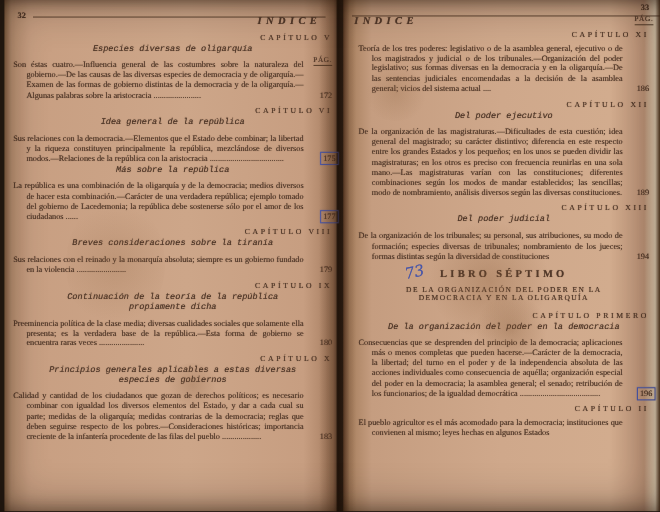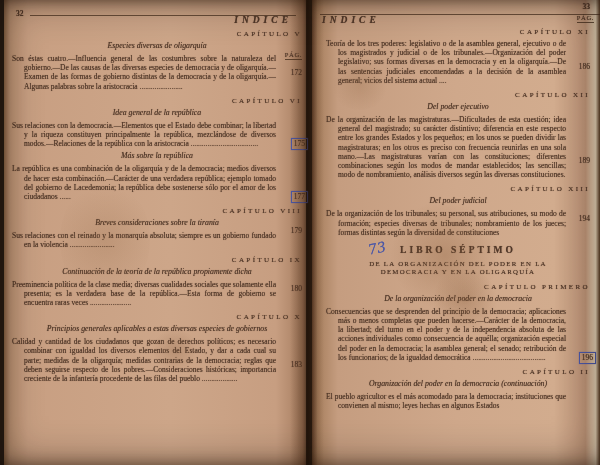--- a/index.html
+++ b/index.html
@@ -22,26 +22,26 @@
   .s4{left:330px;top:60px;width:60px;height:50px;background:radial-gradient(circle,rgba(130,88,52,.20),rgba(130,88,52,0) 70%);}
   .s5{left:150px;top:330px;width:50px;height:40px;background:radial-gradient(circle,rgba(110,70,40,.22),rgba(110,70,40,0) 70%);}
   
   .ink{color:#513829;text-shadow:0 0 .7px rgba(81,56,41,.85);}
   .corner-num{position:absolute;font-size:7.5px;font-weight:bold;}
   .rule{position:absolute;height:1px;background:rgba(62,40,24,.7);}
   .running{position:absolute;font-style:italic;font-weight:bold;font-size:9.5px;letter-spacing:4px;white-space:nowrap;margin-top:12px;}
   .pag-head{position:absolute;font-size:6.6px;letter-spacing:.6px;border-bottom:1px solid rgba(62,40,24,.75);padding-bottom:1px;}
   .entries{position:absolute;}
   .chap{text-align:right;font-size:7px;letter-spacing:2.4px;margin:6px 0 3px;white-space:nowrap;}
-  .ctitle{text-align:center;font-style:italic;font-size:7.8px;line-height:9px;max-width:235px;margin:0 auto 4px;}
+  .ctitle{text-align:center;font-style:italic;font-size:7.8px;line-height:9px;max-width:235px;margin:0 auto 4px;font-family:Liberation Mono, monospace;}
   .summary{font-size:7.5px;line-height:9.2px;text-align:justify;margin:0 0 3px;
            padding-left:12px;text-indent:-12px;position:relative;}
   .pl .summary{padding-right:26px;}
   .pr .summary{padding-right:24px;}
-  .pagenum{position:absolute;right:0;bottom:14px;text-indent:0;font-size:7.5px;}
+  .pagenum{position:absolute;right:0;bottom:0;text-indent:0;font-size:7.5px;}
   .pagenum.boxed{border:1px solid #4a57a8;padding:0 2px 1px;right:-6px;bottom:-2px;
                  box-shadow:0 0 1px rgba(74,87,168,.6);}
   .libro-block{margin:8px 0 4px;}
   .libro-label{position:relative;text-align:center;font-size:9.5px;letter-spacing:3px;font-weight:bold;white-space:nowrap;}
   .annotation{position:absolute;left:42px;top:-5px;color:#4a57a8;font-style:italic;
               font-size:14px;letter-spacing:0;font-weight:normal;transform:rotate(-12deg);
               text-shadow:0 0 .6px rgba(74,87,168,.7);font-family:"DejaVu Serif",serif;}
   .libro-sub{text-align:center;font-size:6.8px;letter-spacing:1.3px;line-height:8.4px;
              max-width:195px;margin:5px auto 2px;}
   .vignette{position:absolute;inset:0;pointer-events:none;
@@ -93,21 +93,20 @@
         <div class="ctitle">Del poder judicial</div>
         <p class="summary">De la organización de los tribunales; su personal, sus atribuciones, su modo de formación; especies diversas de tribunales; nombramiento de los jueces; formas distintas según la diversidad de constituciones<span class="pagenum">194</span></p>
         <div class="libro-block">
           <div class="libro-label">LIBRO SÉPTIMO<span class="annotation">73</span></div>
           <div class="libro-sub">DE LA ORGANIZACIÓN DEL PODER EN LA DEMOCRACIA Y EN LA OLIGARQUÍA</div>
         </div>
         <div class="chap">CAPÍTULO PRIMERO</div>
         <div class="ctitle">De la organización del poder en la democracia</div>
         <p class="summary">Consecuencias que se desprenden del principio de la democracia; aplicaciones más o menos completas que pueden hacerse.—Carácter de la democracia, la libertad; del turno en el poder y de la independencia absoluta de las acciones individuales como consecuencia de aquélla; organización especial del poder en la democracia; la asamblea general; el senado; retribución de los funcionarios; de la igualdad democrática .......................................<span class="pagenum boxed">196</span></p>
         <div class="chap">CAPÍTULO II</div>
-        <div class="ctitle">Organización del poder en la democracia (continuación)</div>
         <p class="summary">El pueblo agricultor es el más acomodado para la democracia; instituciones que convienen al mismo; leyes hechas en algunos Estados</p>
       </div>
   </div>
 
   <div class="gutter"></div>
   <div class="stain s1"></div>
   <div class="stain s2"></div>
   <div class="stain s3"></div>
   <div class="stain s4"></div>
   <div class="stain s5"></div>

